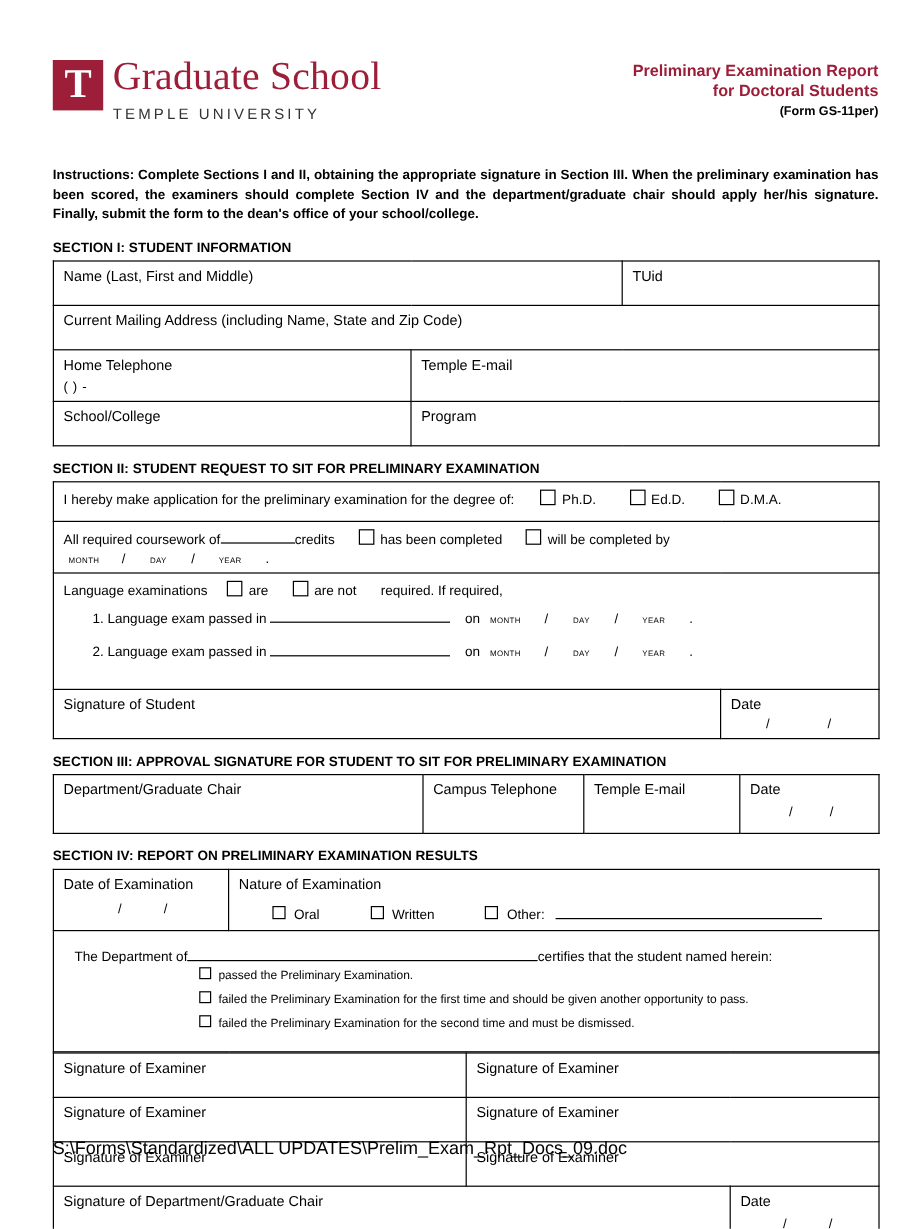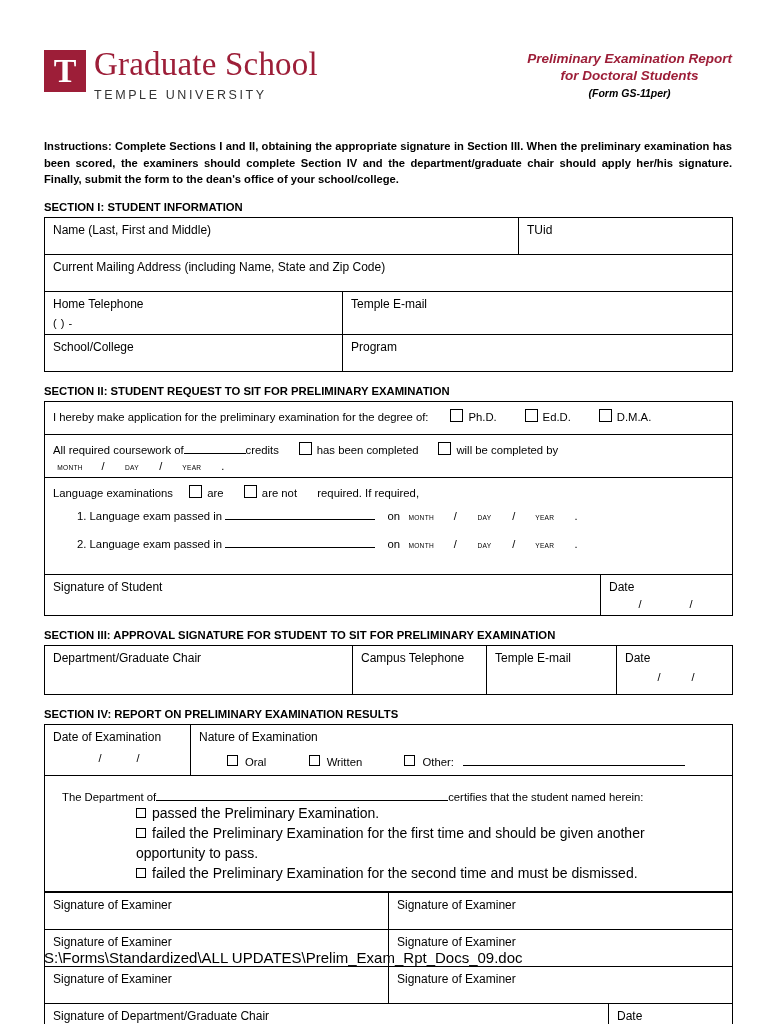--- a/index.html
+++ b/index.html
@@ -66,22 +66,21 @@
     font-family: "Liberation Sans", sans-serif;
     font-size: 12.5px;
     letter-spacing: 2.6px;
     color: #333;
     margin-top: 8px;
   }
   .title-block {
     position: absolute;
     right: 0;
     top: 10px;
-    text-align: center;
-    font-style: italic;
+    text-align: right;
   }
   .title-1, .title-2 {
     font-size: 13.5px;
     font-weight: bold;
     color: #9d1e38;
     line-height: 17px;
   }
   .title-3 {
     font-size: 10.5px;
     font-weight: bold;
@@ -188,21 +187,21 @@
   .exam-opt { font-size: 11.3px; }
   .cb-open {
     display: inline-block;
     width: 9px;
     height: 9px;
     border: 1px solid #000;
     vertical-align: 0;
     margin-right: 7px;
   }
   .cert-line { font-size: 11.3px; padding-top: 4px; }
-  .result-line { font-size: 14px; line-height: 20px; margin-left: 74px; }
+  .result-line { font-size: 10px; line-height: 20px; margin-left: 104px; }
 
   
   .footer {
     position: absolute;
     left: 44px;
     top: 952px;
     font-size: 15px;
     line-height: 12px;
     color: #000;
   }

